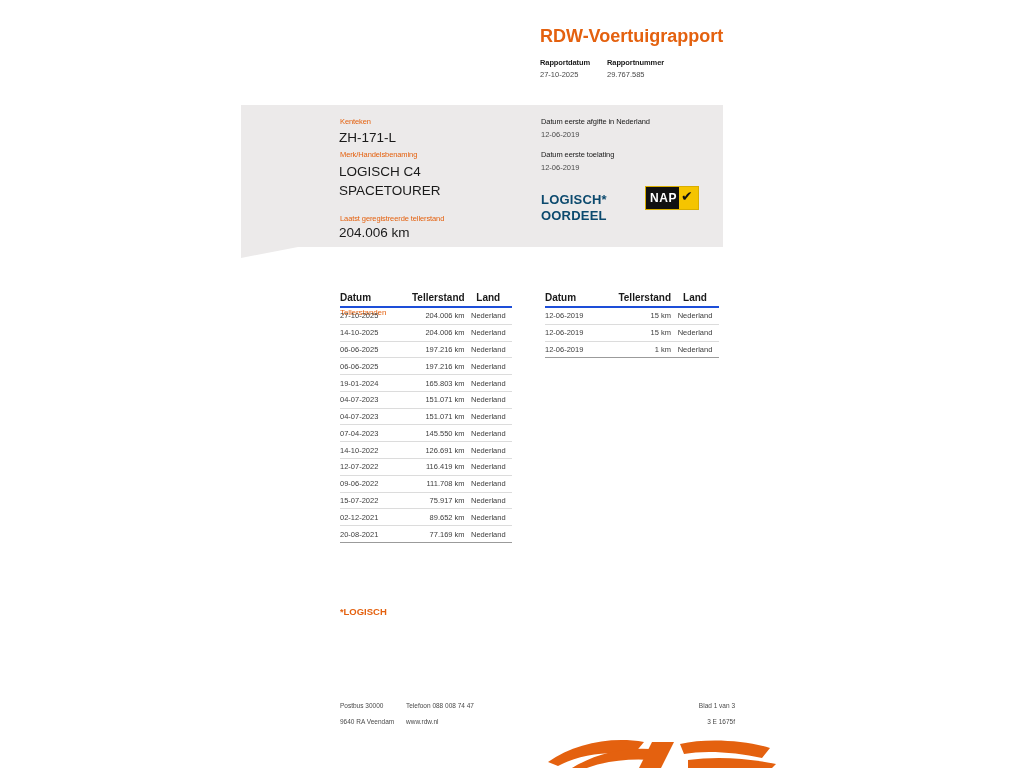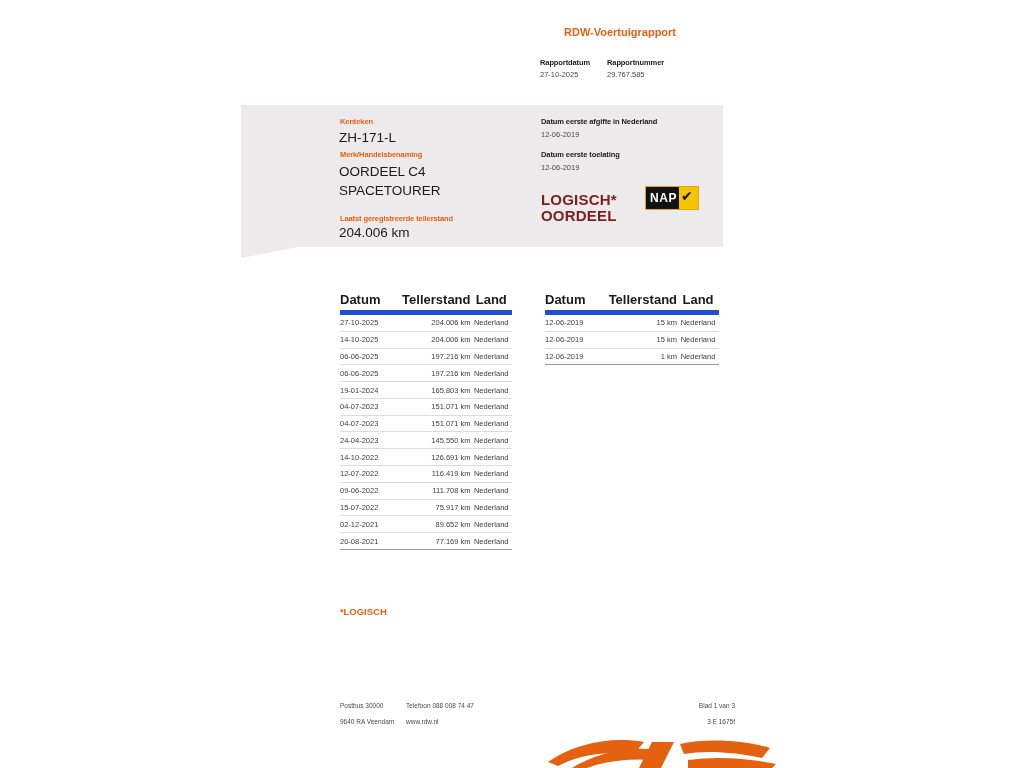--- a/index.html
+++ b/index.html
@@ -42,23 +42,23 @@
     left: 72px;
     top: 22px;
     font-size: 23px;
     font-weight: bold;
     letter-spacing: 0.5px;
     color: #1a1a1a;
   }
 
   .report-title {
     position: absolute;
-    left: 564px;
+    left: 540px;
     top: 26px;
-    font-size: 11px;
+    font-size: 18px;
     font-weight: bold;
     color: #e4610f;
   }
 
   .meta-row {
     position: absolute;
     left: 540px;
     top: 58px;
     width: 260px;
   }
@@ -97,21 +97,21 @@
     top: 247px;
     width: 0;
     height: 0;
     border-left: 57px solid #eceaea;
     border-bottom: 11px solid transparent;
   }
 
   .sum-label {
     position: absolute;
     font-size: 7.5px;
-    font-weight: bold;
+    font-weight: normal;
     color: #e4610f;
     letter-spacing: -0.1px;
     white-space: nowrap;
   }
   .sum-value {
     position: absolute;
     font-size: 13.5px;
     color: #1a1a1a;
     white-space: nowrap;
   }
@@ -133,23 +133,23 @@
 
   #lbl-afgifte    { left: 541px; top: 117px; }
   #val-afgifte    { left: 541px; top: 130px; }
   #lbl-toelating  { left: 541px; top: 150px; }
   #val-toelating  { left: 541px; top: 163px; }
 
   .oordeel {
     position: absolute;
     left: 541px;
     top: 192px;
-    font-size: 15px;
-    font-weight: bold;
-    color: #7f1d1d;
+    font-size: 13px;
+    font-weight: bold;
+    color: #0c4a6e;
     line-height: 16px;
     letter-spacing: 0.2px;
   }
 
   .nap-badge {
     position: absolute;
     left: 645px;
     top: 186px;
     width: 52px;
     height: 22px;
@@ -196,26 +196,26 @@
   .tbl {
     position: absolute;
     font-size: 7.5px;
     color: #3d3d3d;
     border-collapse: collapse;
   }
   .tbl.left  { left: 340px; top: 292px; width: 172px; }
   .tbl.right { left: 545px; top: 292px; width: 174px; }
 
   .tbl th {
-    font-size: 13px;
+    font-size: 10px;
     font-weight: bold;
     color: #1a1a1a;
     text-align: left;
     padding: 0 0 3px 0;
-    border-bottom: 5px solid #1d4ed8;
+    border-bottom: 2px solid #1d4ed8;
     white-space: nowrap;
   }
   .tbl th.num, .tbl td.num { text-align: right; }
   .tbl th.land, .tbl td.land { text-align: center; }
 
   .tbl td {
     padding: 3.4px 0 3.4px 0;
     border-bottom: 1px solid #dcdcdc;
     white-space: nowrap;
     color: #3d3d3d;
@@ -294,21 +294,21 @@
     </div>
   </div>
 
   <div class="summary"></div>
   <div class="summary-notch"></div>
 
   <div class="sum-label" id="lbl-kenteken">Kenteken</div>
   <div class="sum-value" id="val-kenteken">ZH-171-L</div>
 
   <div class="sum-label" id="lbl-merk">Merk/Handelsbenaming</div>
-  <div class="sum-value" id="val-merk1">OORDEEL C4</div>
+  <div class="sum-value" id="val-merk1">LOGISCH C4</div>
   <div class="sum-value" id="val-merk2">SPACETOURER</div>
 
   <div class="sum-label" id="lbl-teller">Laatst geregistreerde tellerstand</div>
   <div class="sum-value" id="val-teller">204.006 km</div>
 
   <div class="sum-label dark" id="lbl-afgifte">Datum eerste afgifte in Nederland</div>
   <div class="sum-value small" id="val-afgifte">12-06-2019</div>
 
   <div class="sum-label dark" id="lbl-toelating">Datum eerste toelating</div>
   <div class="sum-value small" id="val-toelating">12-06-2019</div>
@@ -364,21 +364,21 @@
           <td>04-07-2023</td>
           <td class="num">151.071 km</td>
           <td class="land">Nederland</td>
         </tr>
       <tr>
           <td>04-07-2023</td>
           <td class="num">151.071 km</td>
           <td class="land">Nederland</td>
         </tr>
       <tr>
-          <td>24-04-2023</td>
+          <td>07-04-2023</td>
           <td class="num">145.550 km</td>
           <td class="land">Nederland</td>
         </tr>
       <tr>
           <td>14-10-2022</td>
           <td class="num">126.691 km</td>
           <td class="land">Nederland</td>
         </tr>
       <tr>
           <td>12-07-2022</td>

